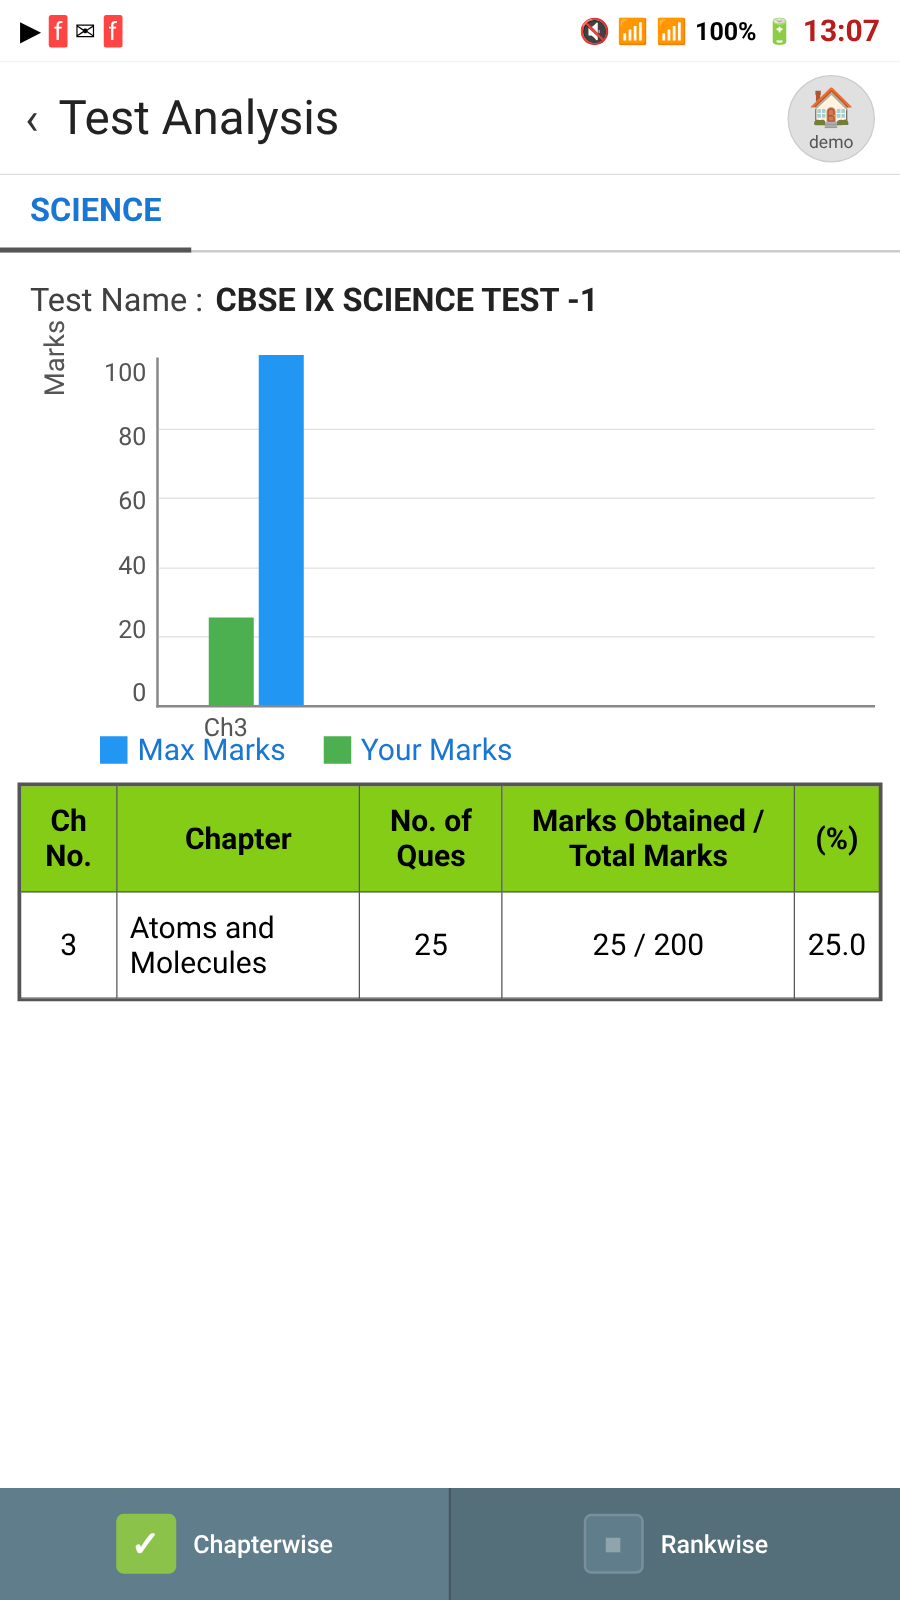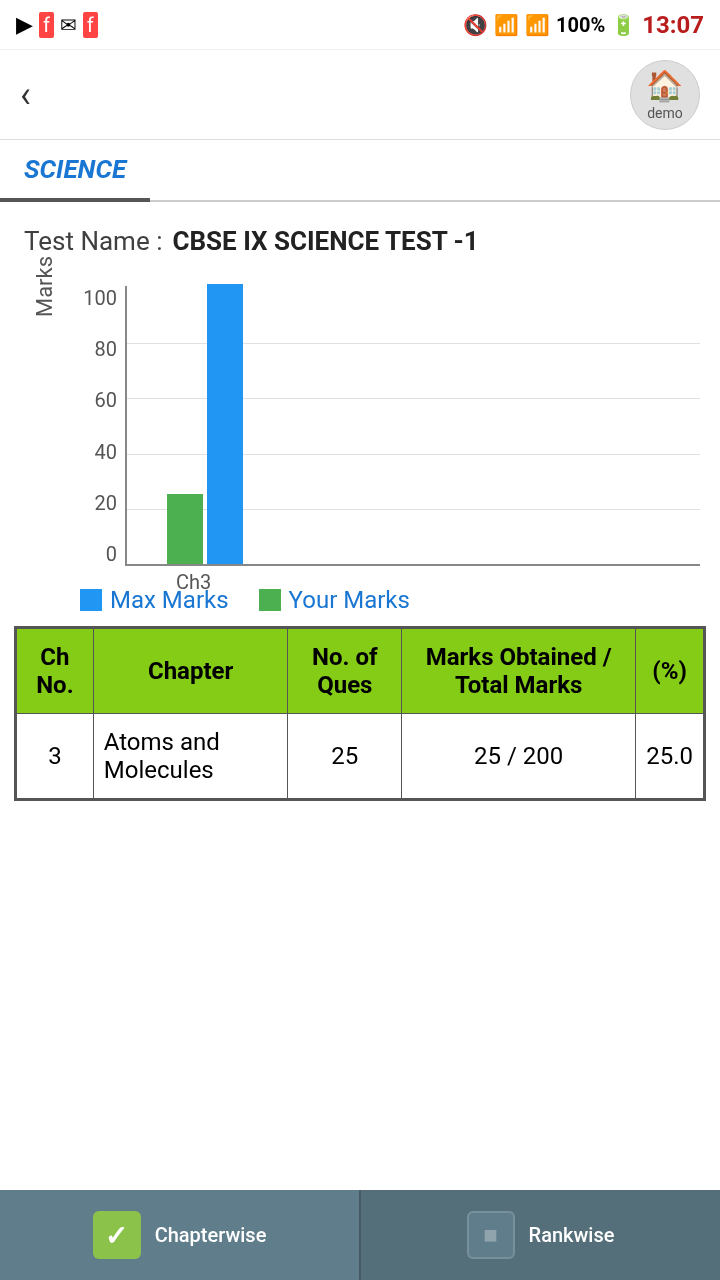--- a/index.html
+++ b/index.html
@@ -44,21 +44,20 @@
       overflow: hidden;
       border: 1px solid #ccc;
     }
     .avatar-label { font-size: 14px; color: #555; margin-top: 2px; }
 
     
     .tab-bar {
       width: 720px;
       border-bottom: 2px solid #ccc;
       background: #fff;
-      font-style: italic;
     }
     .tab-active {
       display: inline-block;
       padding: 14px 24px;
       font-size: 26px;
       font-weight: bold;
       color: #1976d2;
       border-bottom: 4px solid #555;
       margin-bottom: -2px;
     }
@@ -115,21 +114,21 @@
       width: 36px;
       background: #4caf50;
     }
     .bar-blue {
       width: 36px;
       background: #2196f3;
     }
     .x-label {
       position: absolute;
       bottom: -30px;
-      left: 49px;
+      left: 36px;
       font-size: 20px;
       color: #555;
     }
     
     .legend {
       display: flex;
       align-items: center;
       gap: 30px;
       padding: 10px 60px;
       margin-top: 10px;
@@ -211,20 +210,21 @@
     <span style="font-size:20px;">📶</span>
     <span style="font-size:20px;">100%</span>
     <span style="font-size:20px;">🔋</span>
     <span class="time">13:07</span>
   </div>
 </div>
 
 <div class="header">
   <div class="header-left">
     <span class="back-btn">‹</span>
+    <span class="header-title">Test Analysis</span>
   </div>
   <div class="avatar">
     <span style="font-size:30px;">🏠</span>
     <span class="avatar-label">demo</span>
   </div>
 </div>
 
 <div class="tab-bar">
   <span class="tab-active">SCIENCE</span>
 </div>

